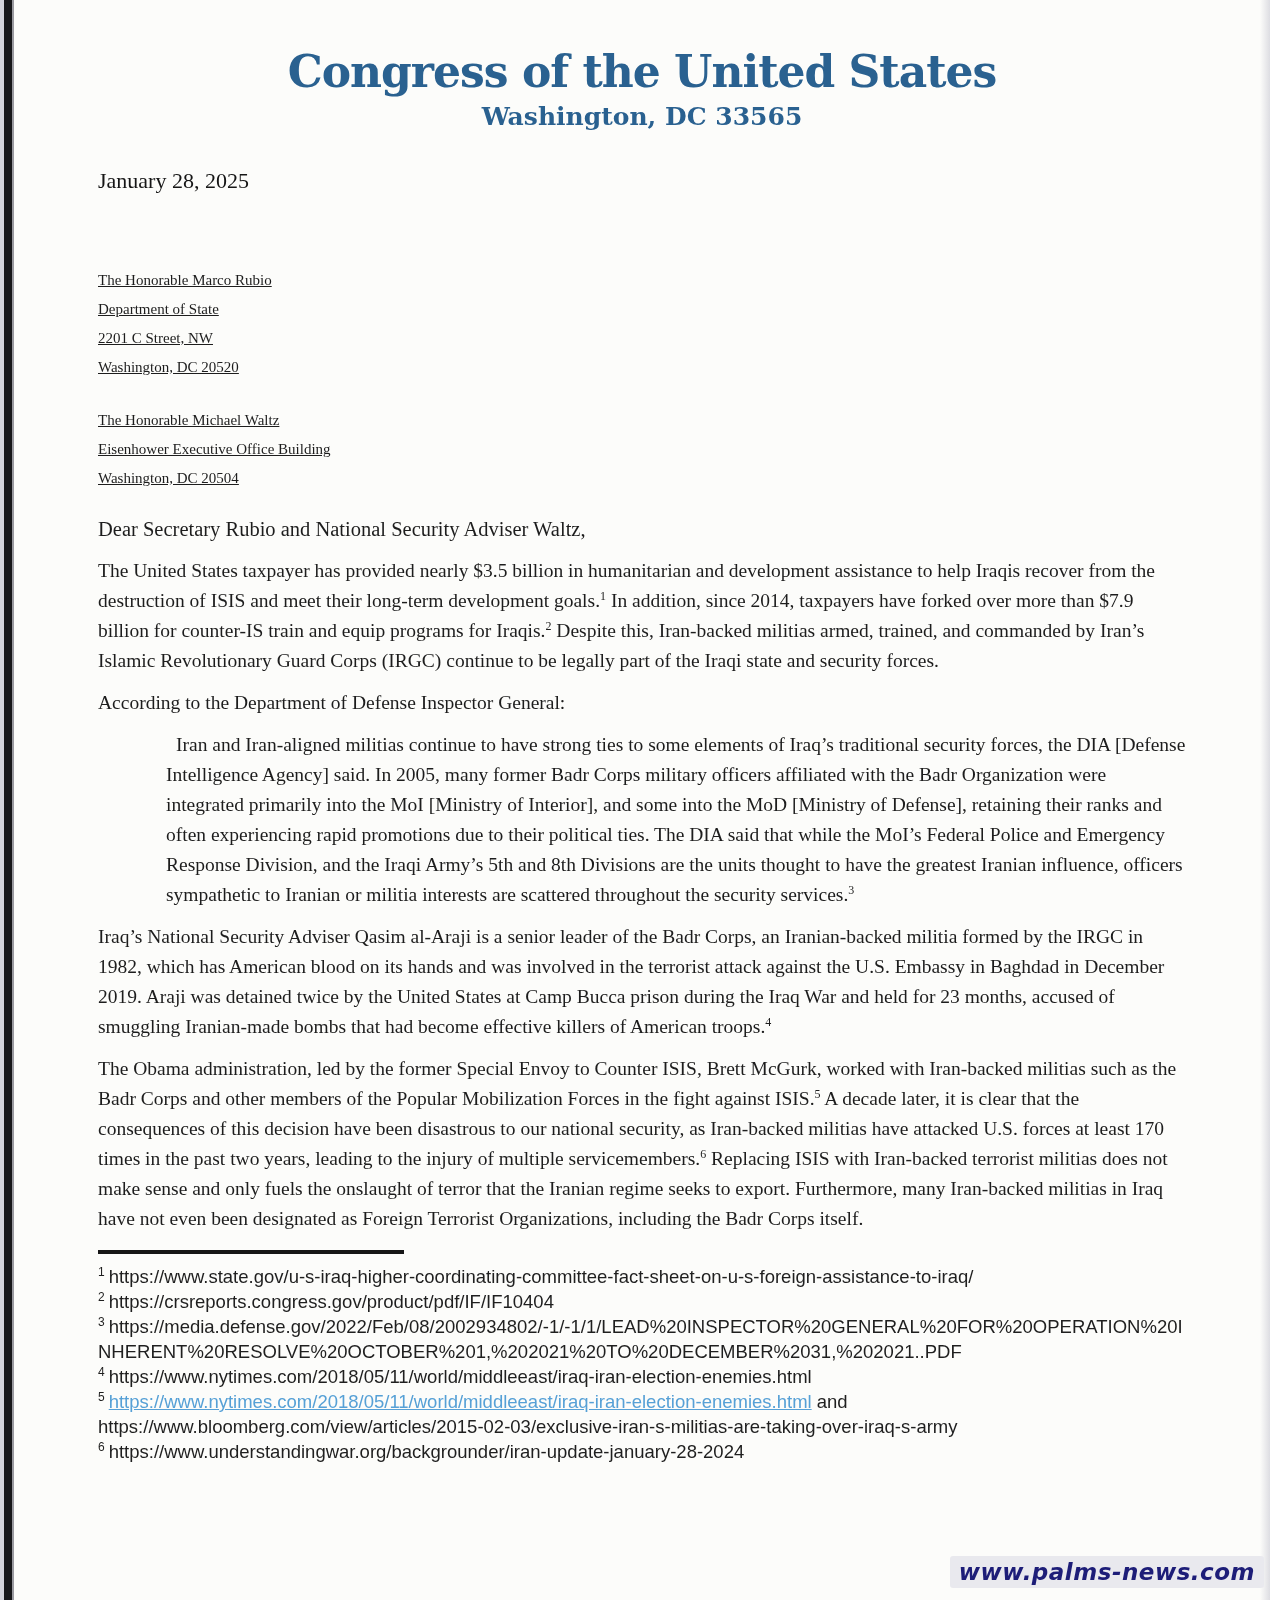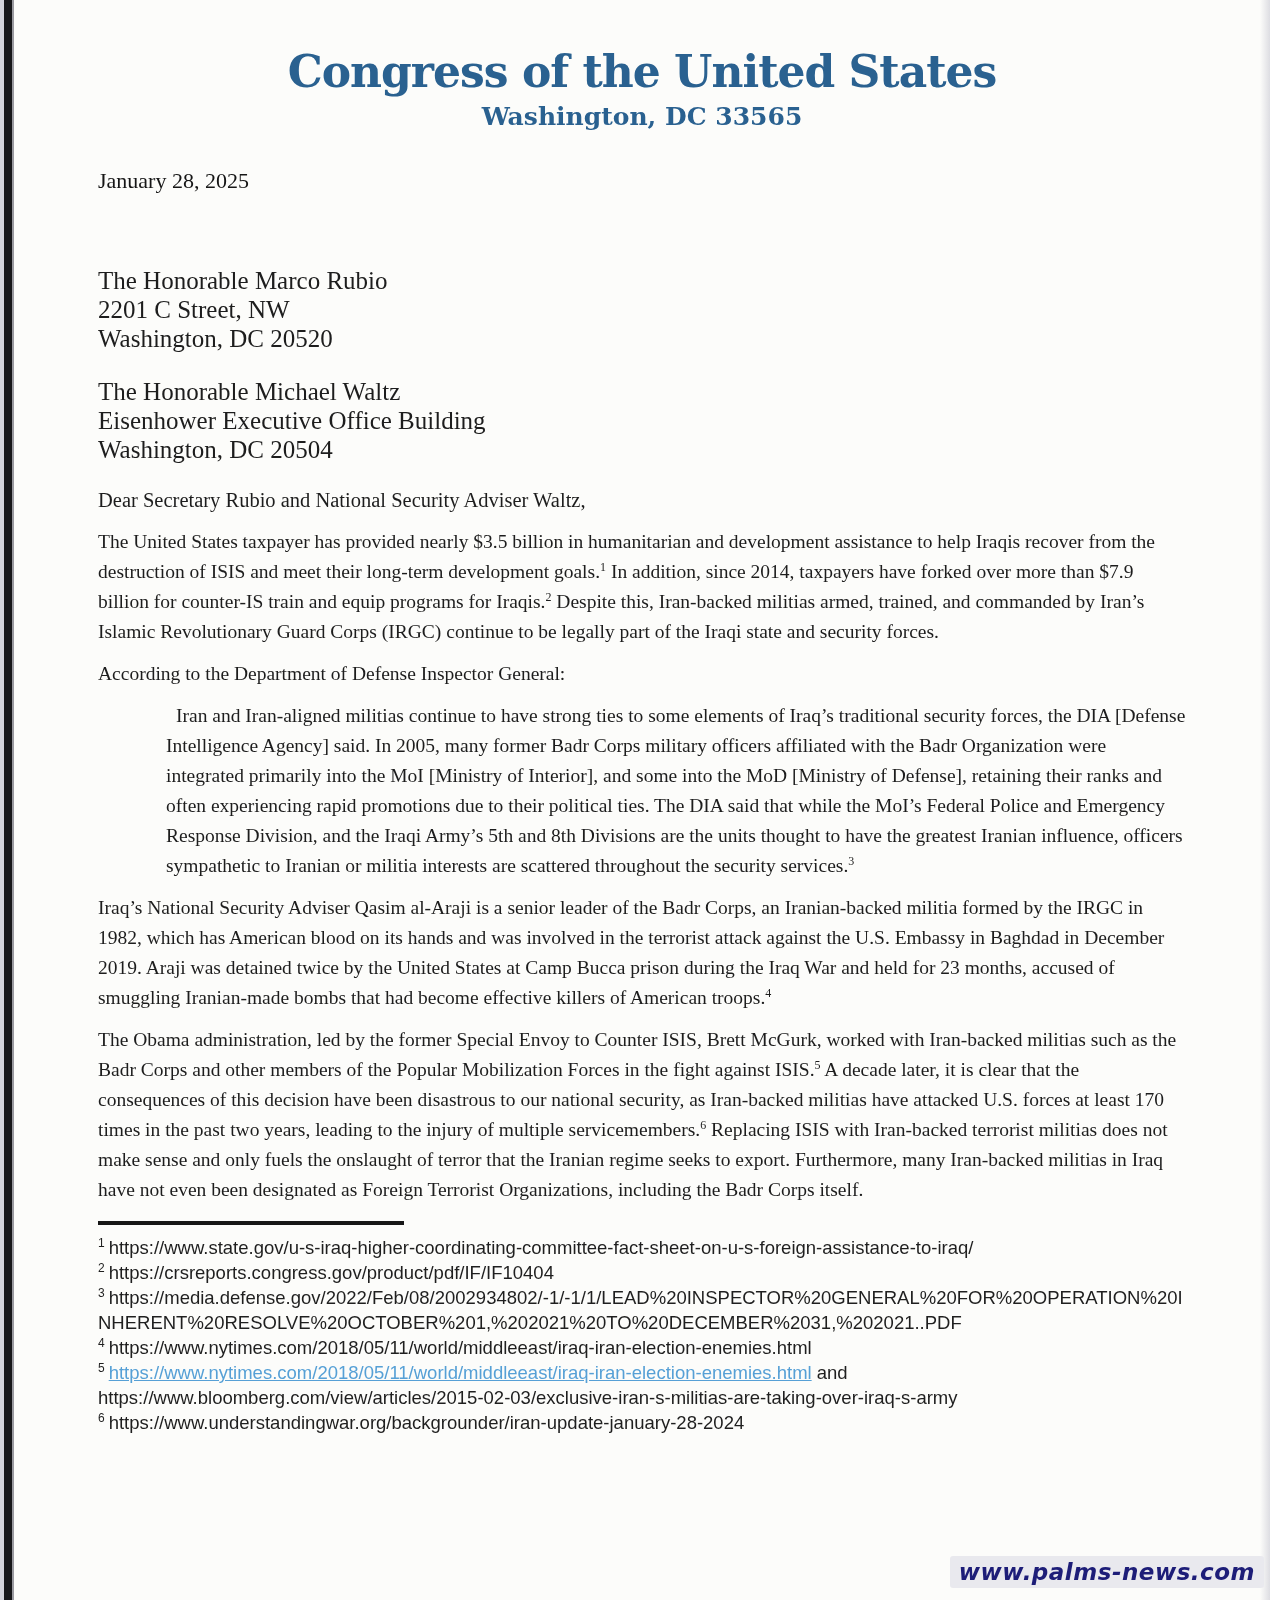--- a/index.html
+++ b/index.html
@@ -9,21 +9,21 @@
         background:linear-gradient(90deg,#d3d3db 0 4px,#17171a 4px 12px,#9a9aa0 12px 14px,#fcfcfa 14px);}
   .edge-right{position:absolute;right:0;top:0;bottom:0;width:10px;
         background:linear-gradient(90deg,rgba(220,220,226,0) 0,#dddde2 100%);}
   .page{position:absolute;left:32px;top:0;width:1254px;box-sizing:border-box;
         padding:46px 100px 0 66px;}
   .lh-title{font-family:"DejaVu Serif",serif;font-weight:bold;font-size:44px;line-height:52px;
         color:#2a6190;text-align:center;letter-spacing:-1px;}
   .lh-addr{font-family:"DejaVu Serif",serif;font-weight:bold;font-size:25px;line-height:30px;
         color:#2a6190;text-align:center;margin-top:4px;}
   .date{font-size:22px;line-height:26px;text-align:left;margin-top:36px;color:#161616;}
-  .recipient{font-size:25px;line-height:29px;}
+  .recipient{font-size:15px;line-height:29px;text-decoration:underline;}
   .recipient.first{margin-top:72px;}
   .recipient.second{margin-top:24px;}
   .salutation{font-size:20.5px;line-height:29px;margin-top:22px;}
   .body-par{font-size:19.5px;line-height:30px;margin:12px 0 0 0;}
   .body-par sup{font-size:12px;line-height:0;}
   .quote{margin-left:68px;text-indent:10px;}
   .fn-sep{margin-top:16px;width:306px;height:4px;background:#161616;}
   .footnotes{margin-top:10px;font-family:"Liberation Sans",sans-serif;font-size:18.5px;
         line-height:25px;color:#1f1f1f;overflow-wrap:anywhere;}
   .footnote{margin:0;}
@@ -44,20 +44,21 @@
 
     <div>
       <div class="lh-title">Congress of the United States</div>
       <div class="lh-addr">Washington, DC 33565</div>
     </div>
 
     <div class="date">January 28, 2025</div>
 
     <div class="recipient first">
       <div>The Honorable Marco Rubio</div>
+      <div>Department of State</div>
       <div>2201 C Street, NW</div>
       <div>Washington, DC 20520</div>
     </div>
 
     <div class="recipient second">
       <div>The Honorable Michael Waltz</div>
       <div>Eisenhower Executive Office Building</div>
       <div>Washington, DC 20504</div>
     </div>
 

